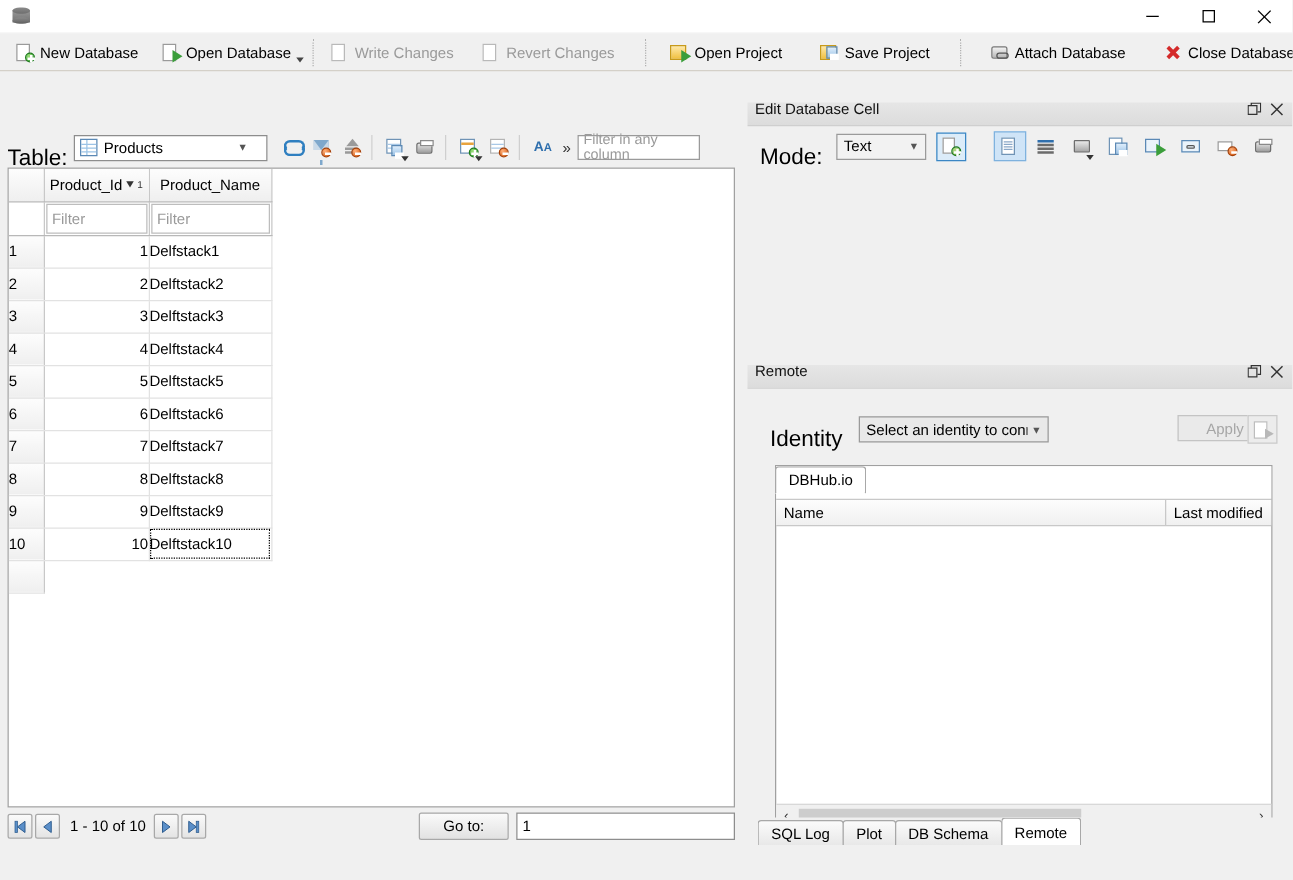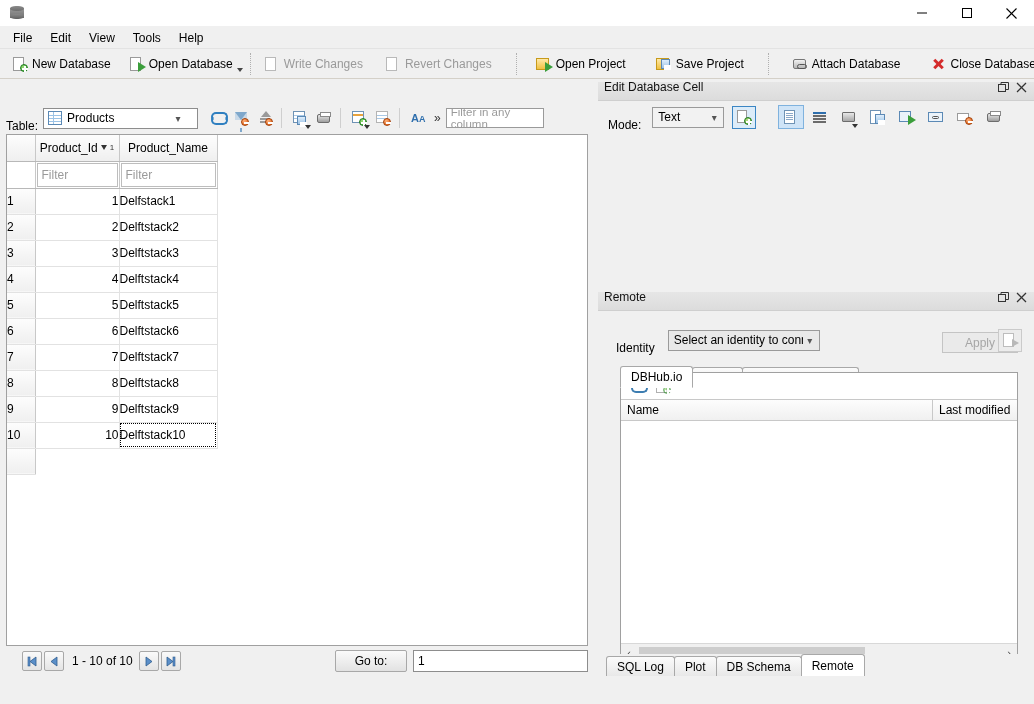--- a/index.html
+++ b/index.html
@@ -124,21 +124,21 @@
     margin-bottom:-1px; padding-bottom:1px;
   }
 
   
   .leftpane {
     position:absolute; left:0; top:104px; width:594px; bottom:28px; background:#f0f0f0;
   }
   .browse-toolbar {
     height: 28px; display:flex; align-items:center; padding-left:6px; gap:0px;
   }
-  .lbl { font-size:12px; margin-right:5px;margin-top:16px; }
+  .lbl { font-size:18px; margin-right:5px;margin-top:16px; }
   .table-combo {
     width: 155px; height:21px; background:#fff; border:1px solid #8d8d8d;
     display:flex; align-items:center; padding:0 12px 0 4px; font-size:12px; position:relative;
   }
   .grid-ico { width:14px; height:14px; flex:none; margin-right:5px; position:relative;
     background:#fff; border:1px solid #5b89b5; }
   .grid-ico:before{content:"";position:absolute;left:0;top:3px;right:0;height:1px;
     background:#9cc3e6;box-shadow:0 3px 0 #9cc3e6,0 6px 0 #9cc3e6;}
   .grid-ico:after{content:"";position:absolute;left:4px;top:0;bottom:0;width:1px;background:#9cc3e6;}
   .combo-txt { flex:1; white-space:nowrap; overflow:hidden; }
@@ -218,21 +218,21 @@
   }
   .filter-in {
     height:24px; margin:1px; border:1px solid #bdbdbd; background:#fff;
     display:flex; align-items:center; padding-left:4px; color:#9a9a9a; font-size:12px;
   }
   td.selected-cell { outline:1px dotted #000; outline-offset:-2px; }
   .gridblank { background:#fff; }
 
   
   .navbar {
-    position:absolute; left:22px; right:6px; bottom:2px; height:26px;
+    position:absolute; left:6px; right:6px; bottom:2px; height:26px;
     display:flex; align-items:center;
   }
   .navbtn {
     width:20px; height:20px; background:linear-gradient(#fafafa,#e4e4e4);
     border:1px solid #a8a8a8; display:flex; align-items:center; justify-content:center;
     margin-right:2px; border-radius:2px;
   }
   .navbtn svg{display:block;}
   .navinfo { font-size:12px; margin:0 6px; white-space:nowrap; }
   .goto-btn {
@@ -376,27 +376,20 @@
       </div>
       <div class="win-btn">
         <svg width="13" height="13" viewBox="0 0 13 13">
             <line x1="1.5" y1="1.5" x2="11.5" y2="11.5" stroke="#000" stroke-width="1.1"></line>
             <line x1="11.5" y1="1.5" x2="1.5" y2="11.5" stroke="#000" stroke-width="1.1"></line>
           </svg>
       </div>
     </div>
   </div>
 
-  <div class="menubar">
-    <div class="menu-item">File</div>
-    <div class="menu-item">Edit</div>
-    <div class="menu-item">View</div>
-    <div class="menu-item">Tools</div>
-    <div class="menu-item">Help</div>
-  </div>
 
   <div class="toolbar">
     <div class="tb-btn">
       <span class="ico">
         <span class="doc-sh"></span>
           <span class="badge-g"></span>
       </span>
       <span>New Database</span>
     </div>
     <div class="tb-btn" style="margin-left:6px;">

